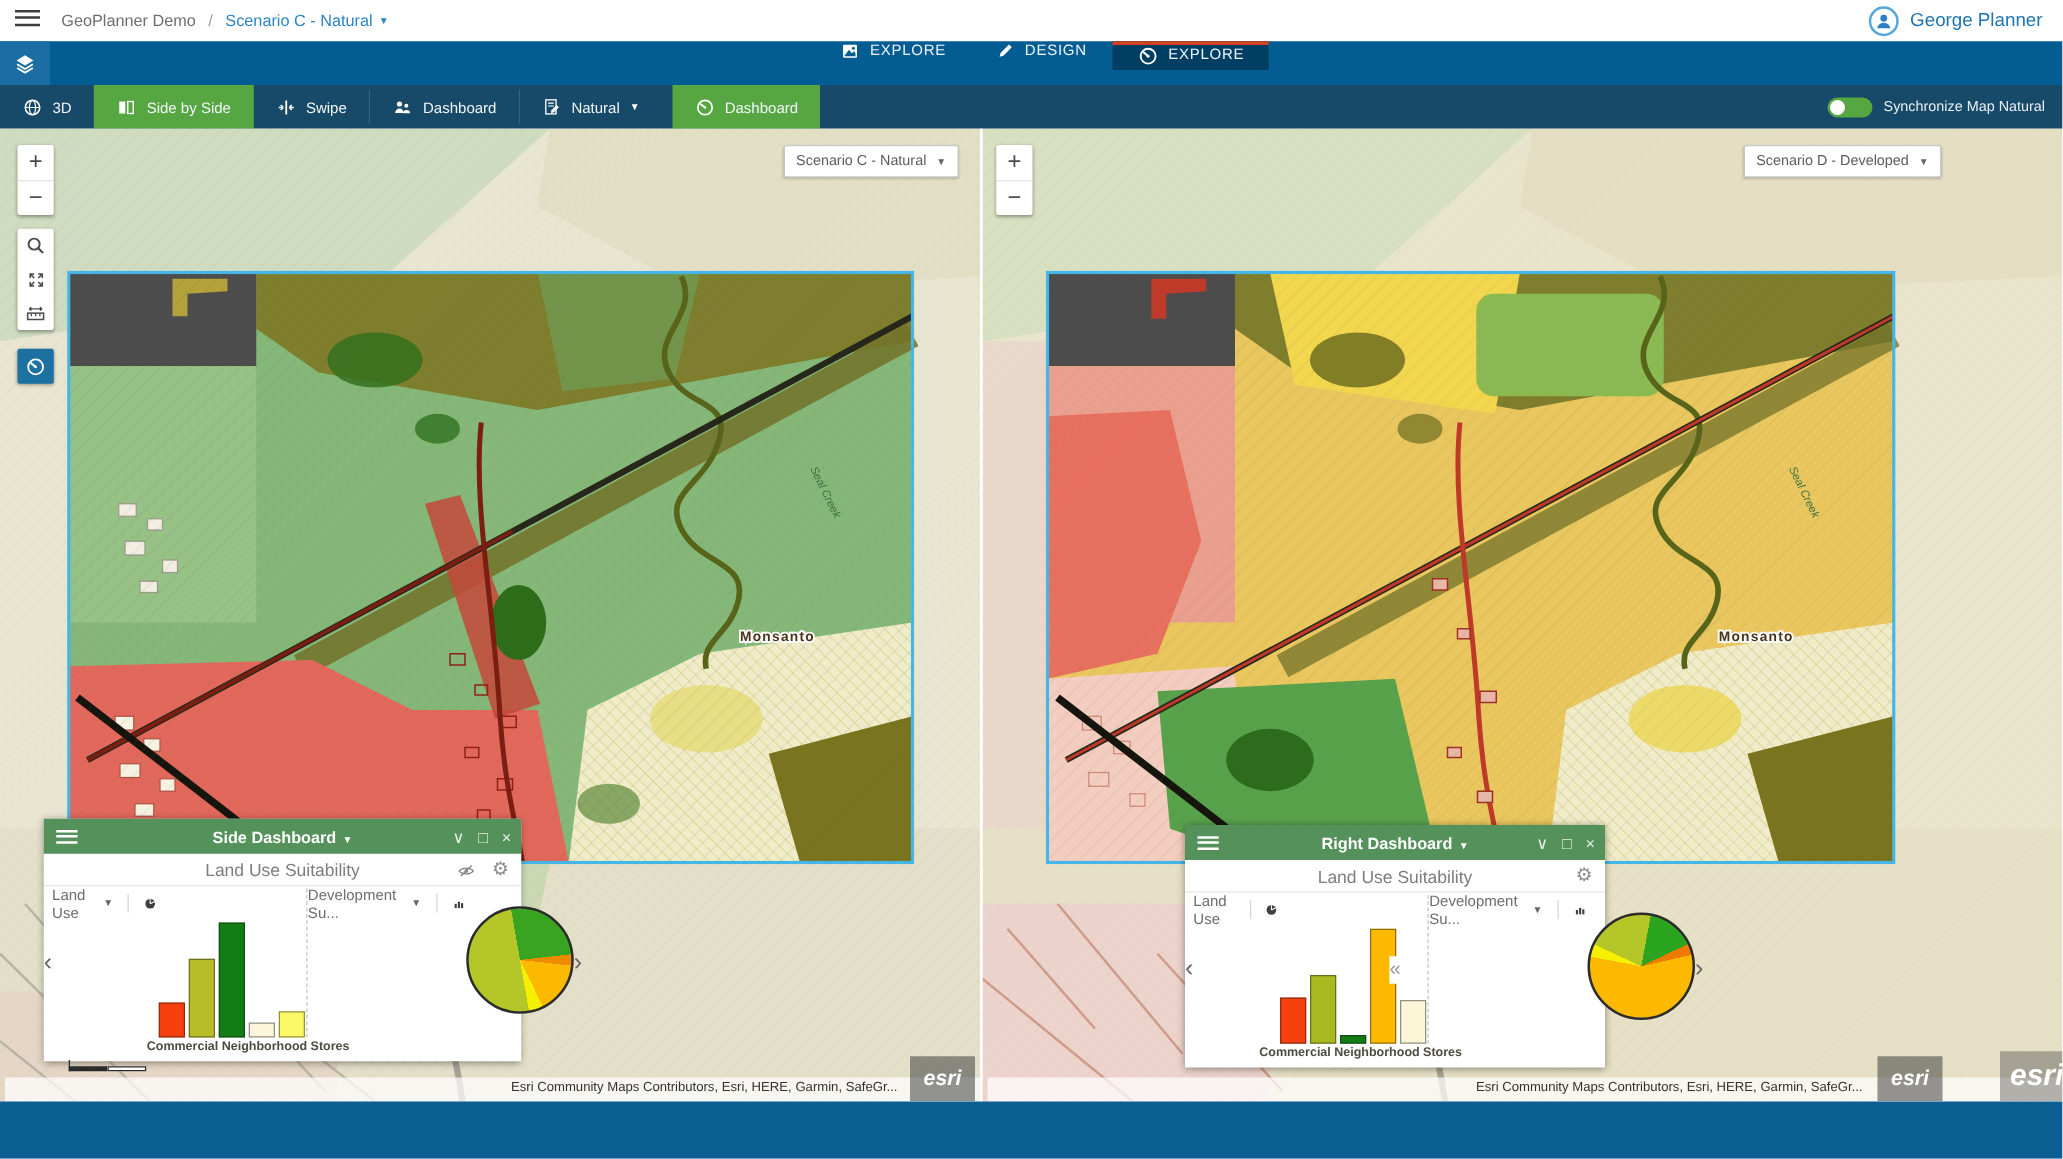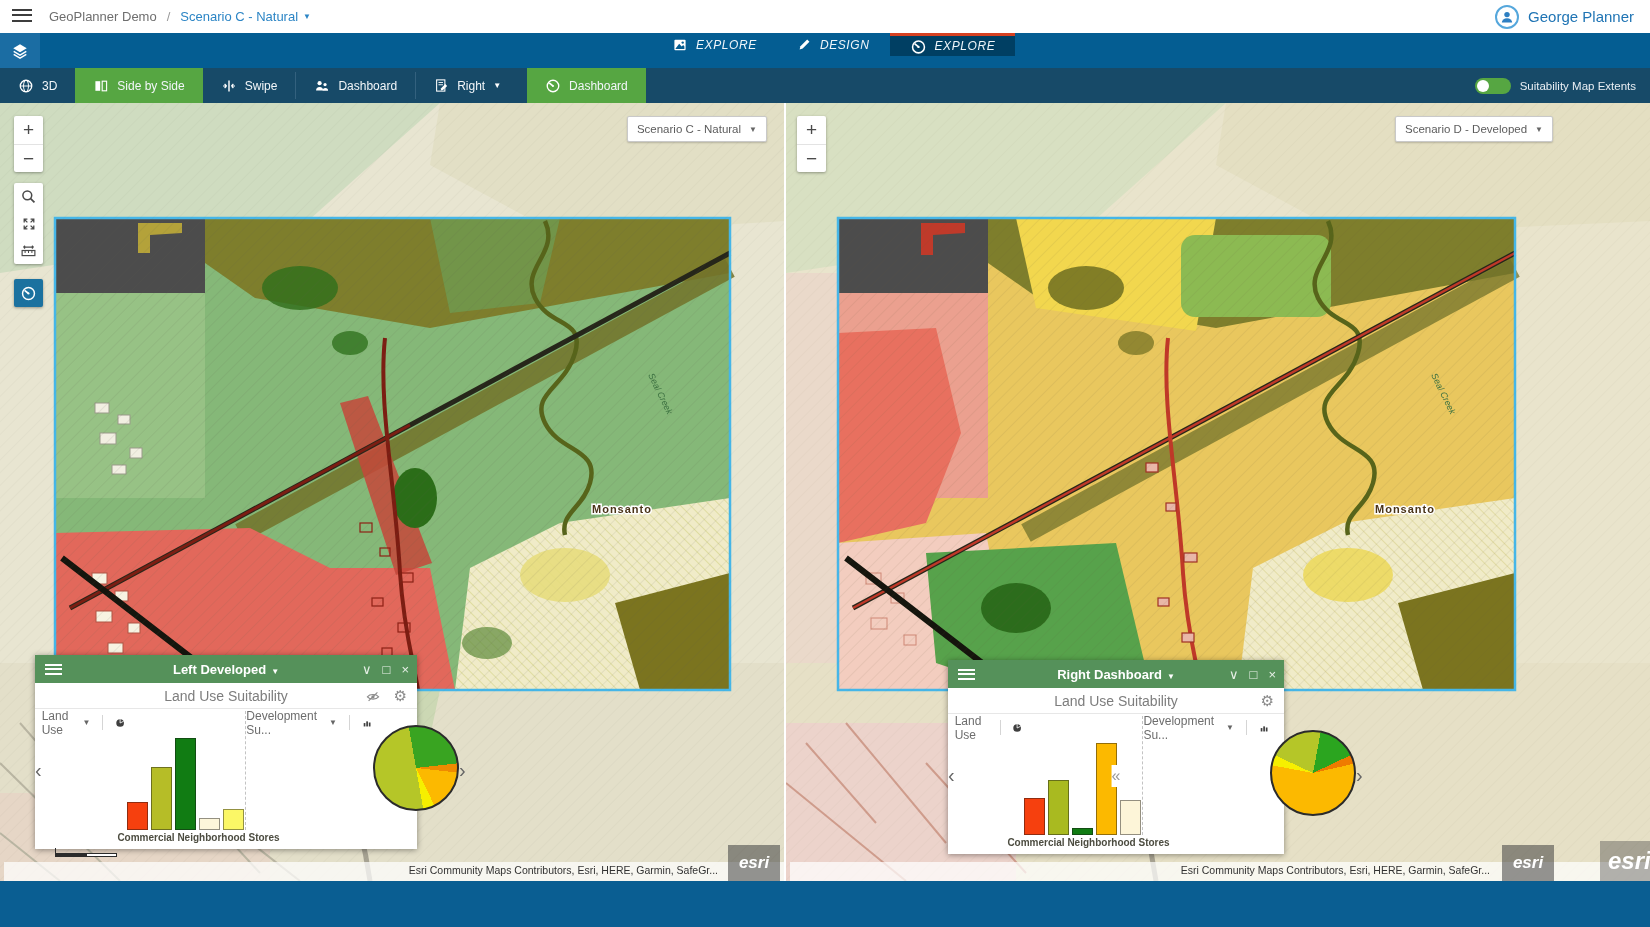--- a/index.html
+++ b/index.html
@@ -18,21 +18,21 @@
   .crumb-cur { color:#2c85c5; font-size:13px; }
   .crumb-arrow { color:#2c85c5; font-size:8px; margin-left:5px; }
   .topbar-right { position:absolute; right:16px; top:0; height:33px; display:flex; align-items:center; gap:9px; }
   .avatar { width:24px; height:24px; border-radius:50%; border:2px solid #55a7dc; display:flex; align-items:center; justify-content:center; background:#fff; }
   .user-name { color:#1f74b4; font-size:15px; }
 
   
   .navbar { position:relative; height:35px; background:#045d92; }
   .layers-btn { position:absolute; left:0; top:0; width:40px; height:35px; background:#1b6da3; display:flex; align-items:center; justify-content:center; cursor:pointer; }
   .nav-tabs { position:absolute; left:652px; top:0; height:35px; display:flex; }
-  .nav-tab { height:23px; display:flex; align-items:center; gap:8px; padding:0 20px; color:#eef5fa; font-size:12px; letter-spacing:.6px; cursor:pointer;font-style:italic; }
+  .nav-tab { height:23px; display:flex; align-items:flex-start; gap:8px; padding:0 20px; color:#eef5fa; font-size:12px; letter-spacing:.6px; cursor:pointer; }
   .nav-tab.active { background:#003f63; border-top:3px solid #d64020; }
 
   
   .toolbar { position:relative; height:35px; background:#174a68; display:flex; align-items:stretch; }
   .tb-btn { display:flex; align-items:center; gap:8px; padding:0 18px; color:#f2f6f9; font-size:12px; cursor:pointer; }
   .tb-btn.green { background:#56a642; }
   .tb-sep { width:1px; background:#33617e; margin:4px 0; }
   .tb-right { position:absolute; right:14px; top:0; height:35px; display:flex; align-items:center; gap:9px; }
   .toggle { width:36px; height:16px; border-radius:8px; background:#56a642; position:relative; cursor:pointer; }
   .toggle .knob { position:absolute; left:2px; top:2px; width:12px; height:12px; border-radius:50%; background:#fff; }
@@ -191,36 +191,36 @@
         </svg>
       <span>Dashboard</span>
     </div>
     <div class="tb-sep"></div>
     <div class="tb-btn">
       <svg class="icon" width="15" height="15" viewBox="0 0 20 20">
           <rect x="3.5" y="2.5" width="11" height="15" stroke="#fff" stroke-width="1.4" fill="none"></rect>
           <path d="M6 6 H12 M6 9 H12" stroke="#fff" stroke-width="1.2"></path>
           <path d="M9.5 13.5 L15 8 L17.5 10.5 L12 16 L9 16.5 Z" fill="#fff"></path>
         </svg>
-      <span>Right</span>
+      <span>Natural</span>
       <span class="sel-arrow" style="color:#fff">▼</span>
     </div>
     <div class="tb-btn green" style="margin-left:8px">
       <svg class="icon" width="16" height="16" viewBox="0 0 20 20">
           <circle cx="10" cy="10" r="7.2" stroke="#fff" stroke-width="1.7" fill="none"></circle>
           <path d="M10 10 L5.2 6.2" stroke="#fff" stroke-width="2" fill="none"></path>
           <circle cx="10" cy="10" r="1.3" fill="#fff"></circle>
         </svg>
       <span>Dashboard</span>
     </div>
     <div class="tb-right">
       <span class="toggle">
           <span class="knob"></span>
         </span>
-      <span class="sync-label">Suitability Map Extents</span>
+      <span class="sync-label">Synchronize Map Natural</span>
     </div>
   </div>
 
   <div class="maps">
 
     <section class="map-section left">
       <svg class="map-canvas" width="784" height="778" viewBox="0 0 784 778">
         <defs>
           <pattern id="hatchL" width="9" height="9" patternTransform="rotate(45)" patternUnits="userSpaceOnUse">
             <rect width="9" height="9" fill="none"></rect>
@@ -327,21 +327,21 @@
       </button>
 
       <div class="scenario-select">
         <span>Scenario C - Natural</span>
         <span class="sel-arrow">▼</span>
       </div>
 
       <div class="dash-panel left-dash">
         <div class="dash-header">
           <span class="burger"></span>
-          <span class="dash-title"><span>Left Developed</span><span class="sel-arrow">▼</span></span>
+          <span class="dash-title"><span>Side Dashboard</span><span class="sel-arrow">▼</span></span>
           <span class="win-controls">
             <span>∨</span>
             <span>□</span>
             <span>×</span>
           </span>
         </div>
         <div class="dash-sub">
           <span>Land Use Suitability</span>
           <span class="icons">
             <svg class="icon" width="16" height="16" viewBox="0 0 20 20">

